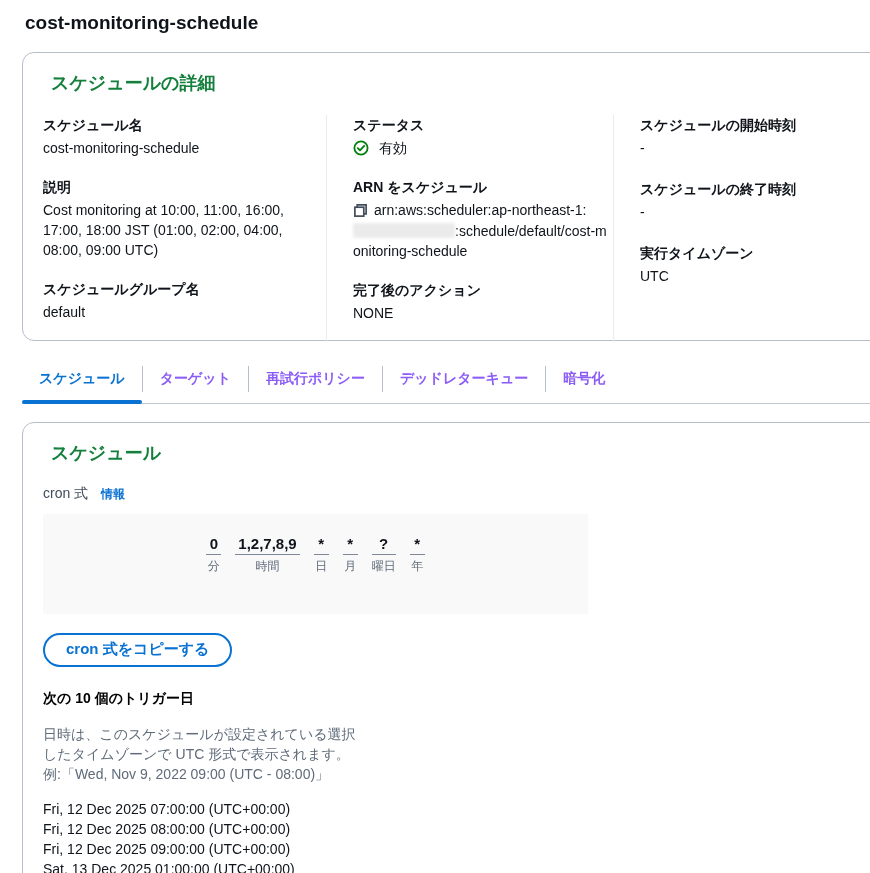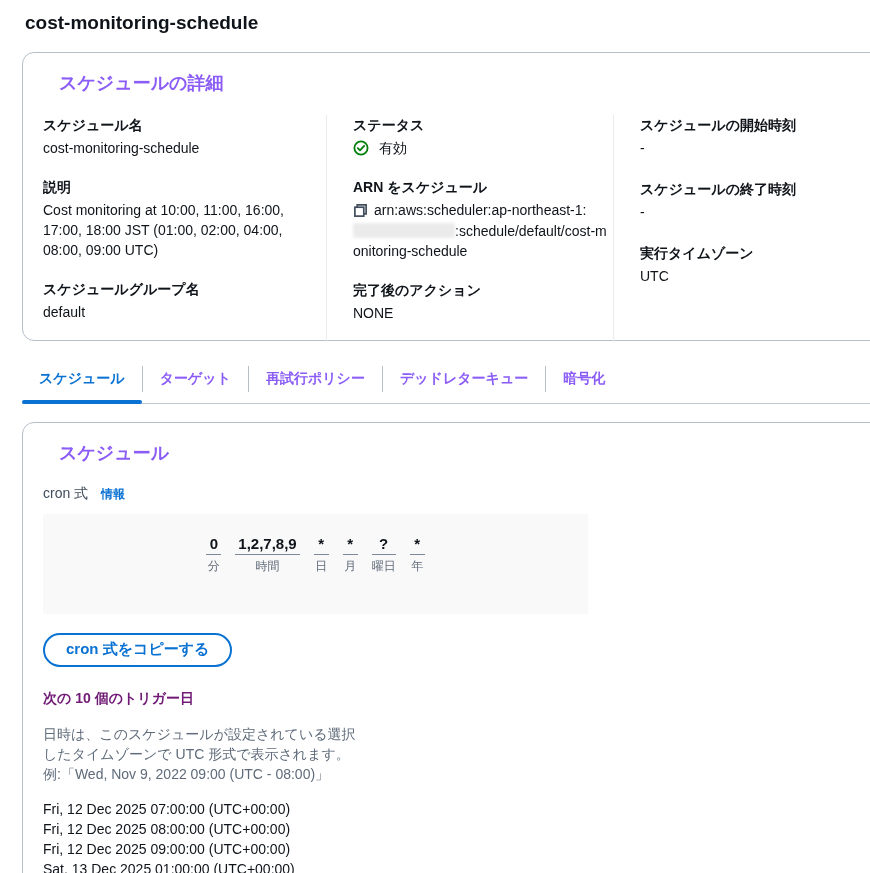--- a/index.html
+++ b/index.html
@@ -19,21 +19,21 @@
   }
 
   .card {
     background: #fff;
     border: 1px solid #b6bec9;
     border-radius: 12px;
     width: calc(100% + 12px);   
     padding: 16px 20px;
   }
   .details-card { margin-top: 18px; height: 289px; }
-  .card h2 { font-size: 18px; font-weight: 700; margin: 2px 16px 20px; color: #8b5cf6; }
+  .card h2 { font-size: 18px; font-weight: 700; margin: 2px 8px 20px; color: #15803d; }
 
   .cols {
     display: grid;
     grid-template-columns: 283px 287px 1fr;
   }
   .col + .col { border-left: 1px solid #e9ebed; padding-left: 26px; }
   .field { margin-bottom: 19px; }
   .field .label { font-weight: 700; margin-bottom: 3px; line-height: 20px; }
   .field .value { line-height: 20px; color: #0f141a; }
   .field .value.dim { color: #0f141a; }
@@ -105,21 +105,21 @@
     background: #fff;
     border: 2px solid #0972d3;
     color: #0972d3;
     font-weight: 700; font-size: 15px;
     font-family: inherit;
     border-radius: 20px;
     padding: 5px 21px 6px;
     cursor: pointer;
   }
 
-  .triggers-heading { font-size: 14px; font-weight: 700; margin-top: 23px; color: #701a75; }
+  .triggers-heading { font-size: 14px; font-weight: 700; margin-top: 23px; color: #000000; }
   .triggers-desc {
     width: 323px;
     margin-top: 16px;
     font-size: 14px; line-height: 20px;
     color: #5f6b7a;
   }
   .dates { margin-top: 15px; }
   .date-line { font-size: 14px; line-height: 20px; color: #0f141a; }
 </style>
 </head>

